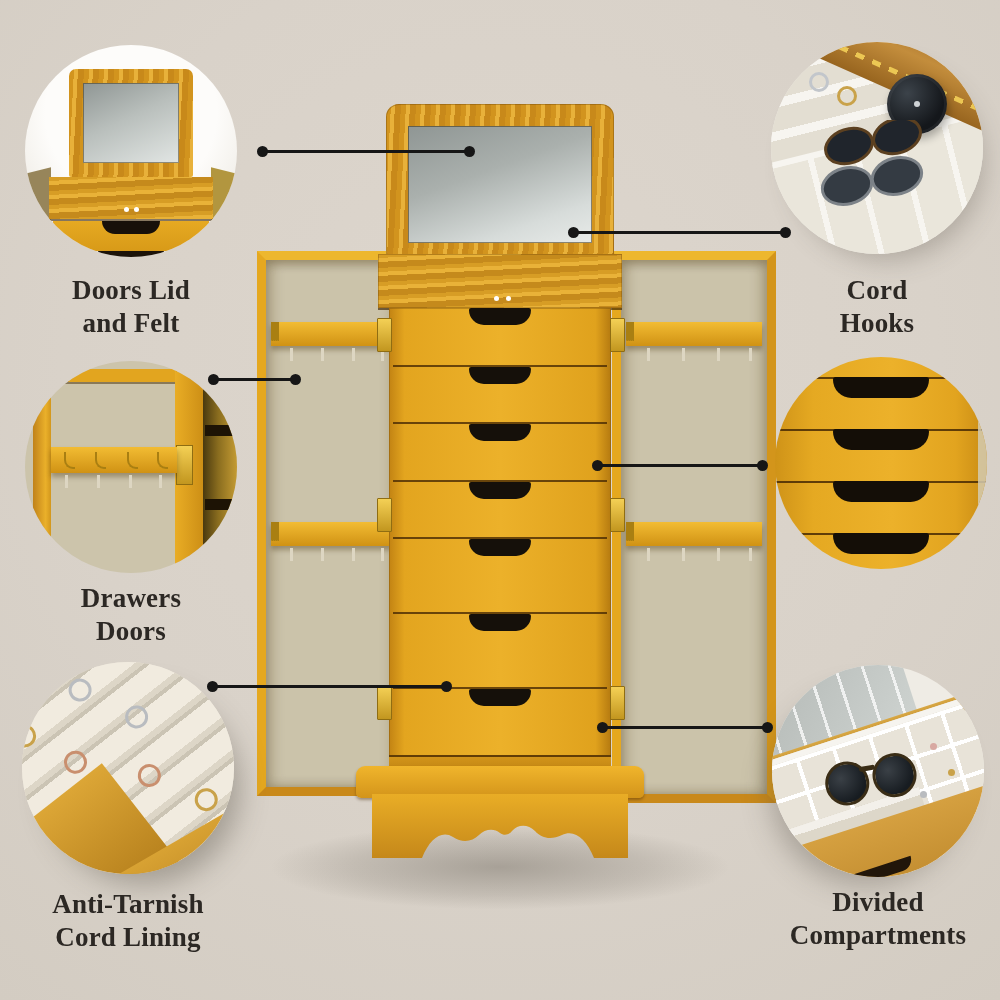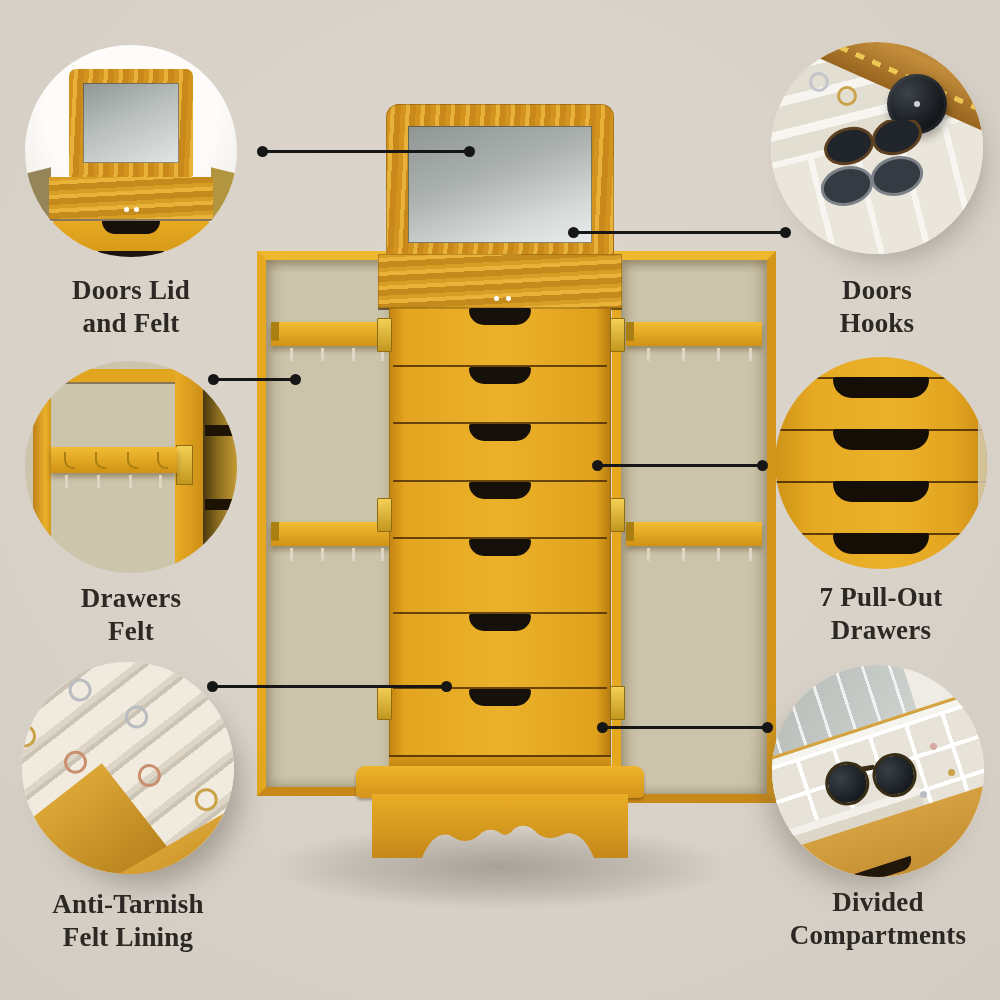--- a/index.html
+++ b/index.html
@@ -364,33 +364,29 @@
     <span class="br-dot" style="left:176px;top:104px;background:#c9a24a;"></span>
     <span class="br-dot" style="left:148px;top:126px;background:#b9bcc0;"></span>
     <div class="br-wood-bottom"></div>
   </div>
 
   <figcaption class="caption cap-tl">
     <span>Doors Lid</span>
       <span>and Felt</span>
   </figcaption>
   <figcaption class="caption cap-tr">
-    <span>Doors</span>
+    <span>Cord</span>
       <span>Hooks</span>
   </figcaption>
   <figcaption class="caption cap-ml">
     <span>Drawers</span>
-      <span>Felt</span>
-  </figcaption>
-  <figcaption class="caption cap-mr">
-    <span>7 Pull-Out</span>
-      <span>Drawers</span>
+      <span>Doors</span>
   </figcaption>
   <figcaption class="caption cap-bl">
     <span>Anti-Tarnish</span>
-      <span>Felt Lining</span>
+      <span>Cord Lining</span>
   </figcaption>
   <figcaption class="caption cap-br">
     <span>Divided</span>
       <span>Compartments</span>
   </figcaption>
 
 </div>
 
 </body></html>

